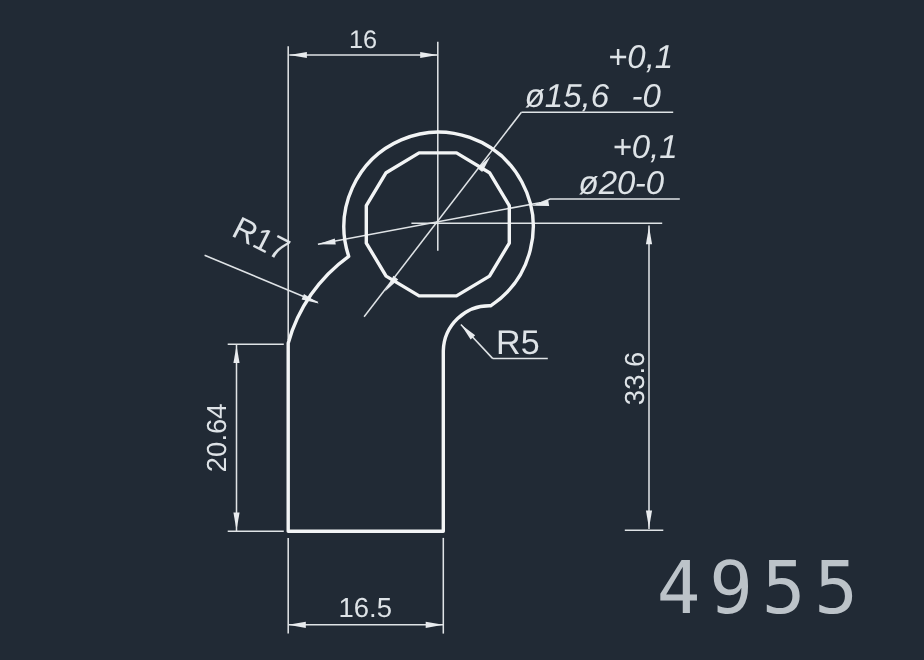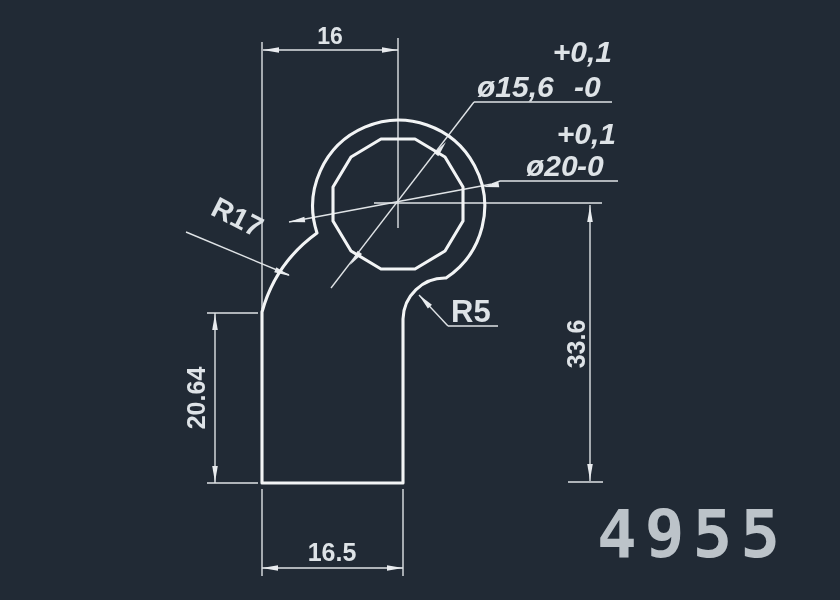--- a/index.html
+++ b/index.html
@@ -1,17 +1,17 @@
 <!DOCTYPE html>
 <html><head>
 <meta charset="utf-8">
 <style>
   html,body{margin:0;padding:0;background:#212a35;}
   .stage{position:relative;width:800px;height:600px;background:#212a35;overflow:hidden;
-         font-family:"Liberation Sans",sans-serif;font-weight:bold;}
+         font-family:"Liberation Sans",sans-serif;}
   svg{display:block;}
   .thin{stroke:#dfe3e6;stroke-width:1.4;fill:none;}
   .outline{stroke:#f2f4f5;stroke-width:3.1;fill:none;stroke-linejoin:round;stroke-linecap:round;}
   .arrow{fill:#e8ebee;stroke:none;}
   .txt{fill:#dee3e7;font-family:"Liberation Sans",sans-serif;}
   .cad-italic{font-style:italic;font-family:"Liberation Sans",sans-serif;}
   .partnum{fill:#bcc3c9;font-family:"DejaVu Sans Mono","Liberation Mono",monospace;
            letter-spacing:8px;}
 </style>
 </head>

